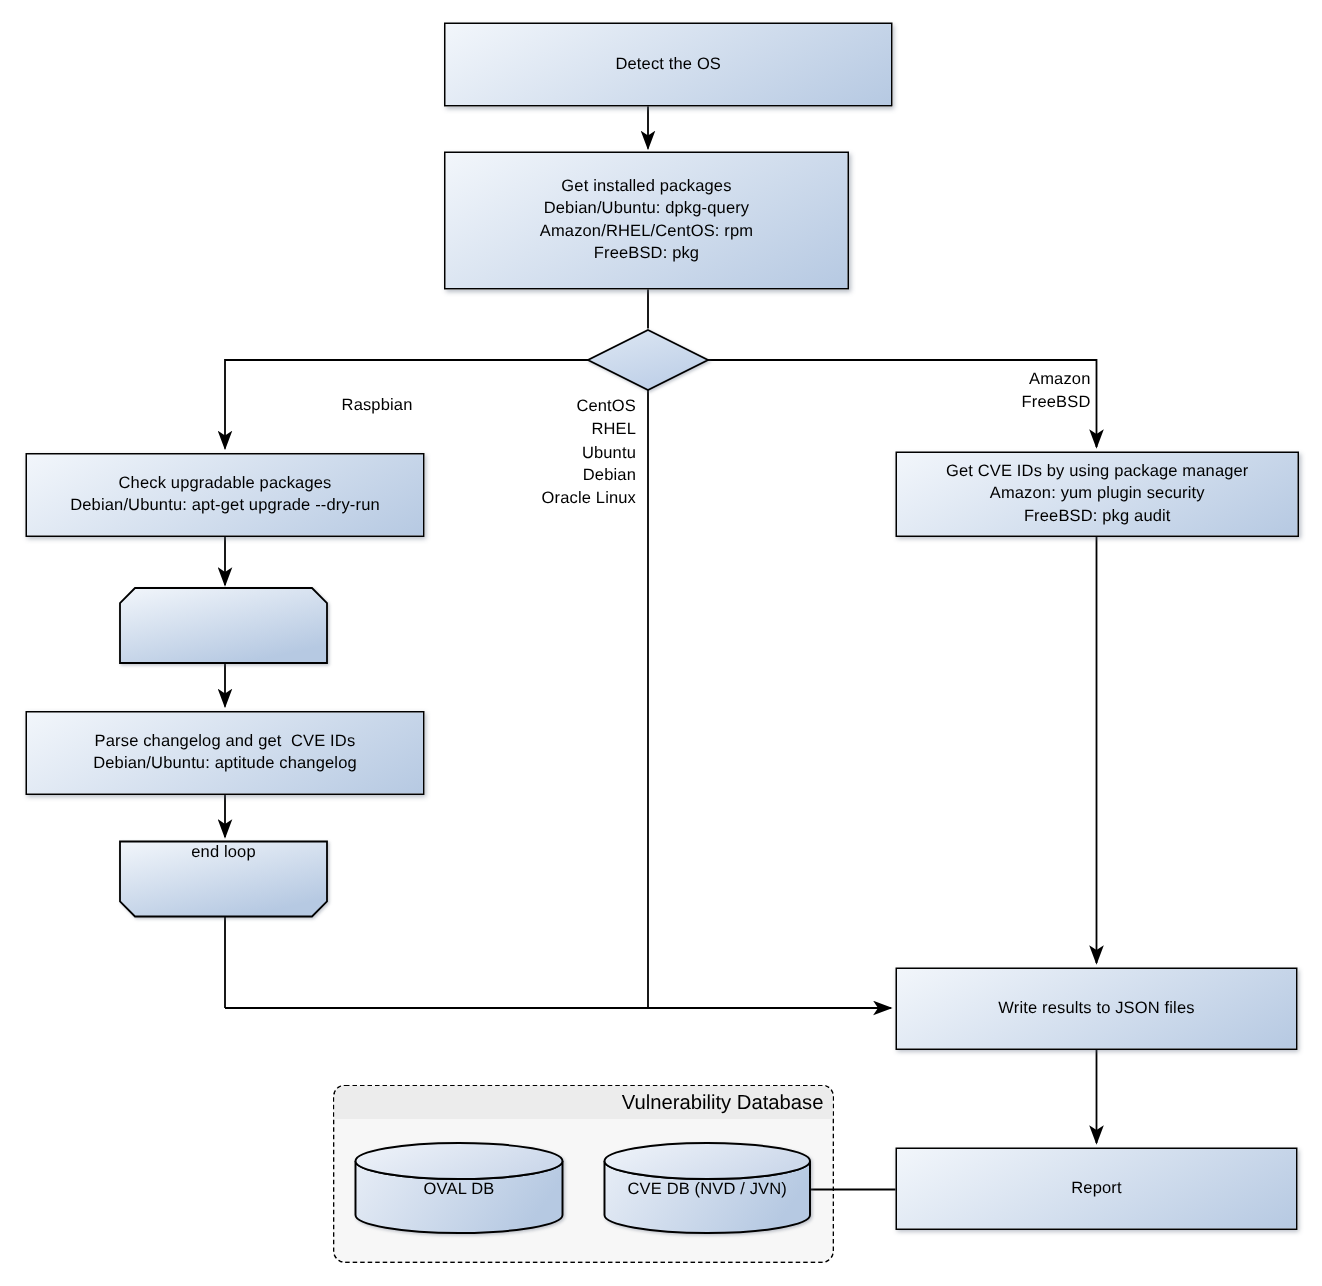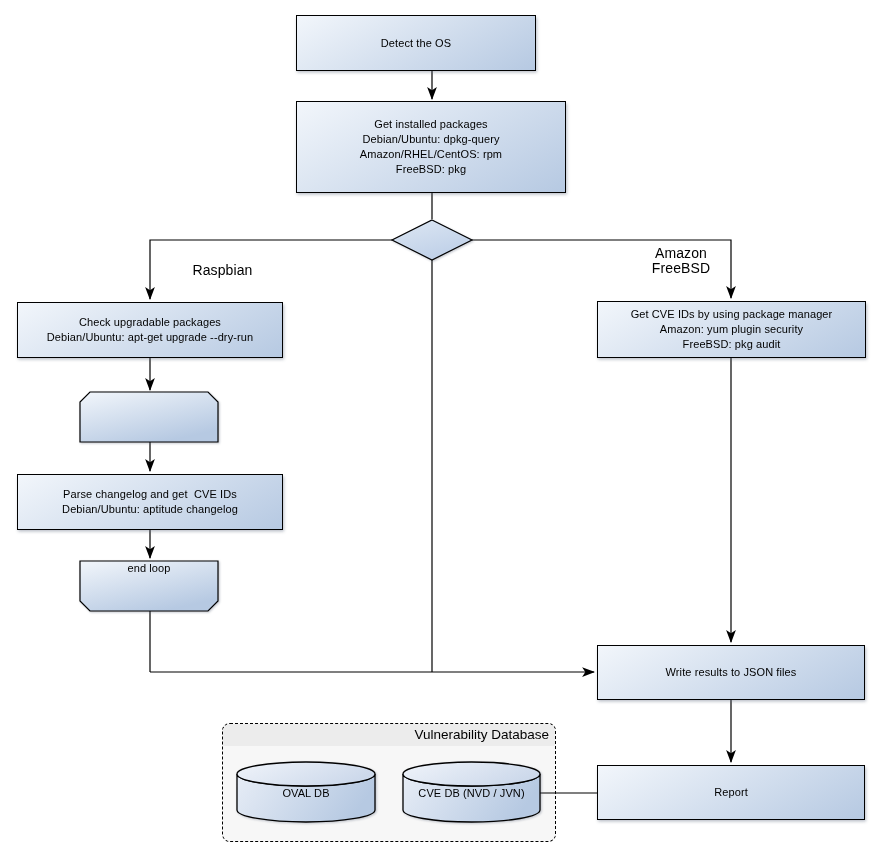--- a/index.html
+++ b/index.html
@@ -32,22 +32,22 @@
     box-sizing:border-box;
   }
   .node-label,.overlay-label{
     font-size:11px;line-height:15px;letter-spacing:.1px;text-align:center;
     white-space:pre-wrap;color:var(--text);
   }
   .overlay-label{
     position:absolute;display:flex;align-items:center;justify-content:center;
   }
   .edge-label{
-    position:absolute;font-size:14px;line-height:15.3px;letter-spacing:.1px;
-    text-align:center;white-space:pre-wrap;color:var(--text);
+    position:absolute;font-size:11px;line-height:15.3px;letter-spacing:.1px;
+    text-align:right;white-space:pre-wrap;color:var(--text);
   }
   .vdb-container{
     position:absolute;left:222px;top:723px;width:334px;height:119px;
     background:var(--container-fill);
     border:1.3px dashed #000;border-radius:8px;box-sizing:border-box;
   }
   .vdb-header{
     height:22px;background:var(--container-header);
     border-radius:7px 7px 0 0;
     display:flex;justify-content:flex-end;
@@ -115,21 +115,21 @@
       <path d="M237,774 v36 a69,12 0 0 0 138,0 v-36 a69,12 0 0 1 -138,0 z" fill="url(#cylBodyGrad)" stroke="var(--node-border,#000)" stroke-width="1.3"></path>
       <ellipse cx="306" cy="774" rx="69" ry="12" fill="url(#cylTopGrad)" stroke="var(--node-border,#000)" stroke-width="1.3"></ellipse>
     </g>
 
     <g class="shape">
       <path d="M403,774 v36 a68.5,12 0 0 0 137,0 v-36 a68.5,12 0 0 1 -137,0 z" fill="url(#cylBodyGrad)" stroke="var(--node-border,#000)" stroke-width="1.3"></path>
       <ellipse cx="471.5" cy="774" rx="68.5" ry="12" fill="url(#cylTopGrad)" stroke="var(--node-border,#000)" stroke-width="1.3"></ellipse>
     </g>
   </svg>
 
-  <div class="node" style="left:296px;top:15px;width:240px;height:56px">
+  <div class="node" style="left:296px;top:15px;width:299px;height:56px">
     <span class="node-label">Detect the OS</span>
   </div>
 
   <div class="node" style="left:296px;top:101px;width:270px;height:92px">
     <span class="node-label">Get installed packages
 Debian/Ubuntu: dpkg-query
 Amazon/RHEL/CentOS: rpm
 FreeBSD: pkg</span>
   </div>
 
@@ -159,17 +159,22 @@
 
 
   <div class="overlay-label" style="left:80px;top:543px;width:138px;height:50px">end loop</div>
 
   <div class="overlay-label" style="left:237px;top:779px;width:138px;height:28px">OVAL DB</div>
 
   <div class="overlay-label" style="left:403px;top:779px;width:137px;height:28px">CVE DB (NVD / JVN)</div>
 
   <div class="edge-label" style="left:170px;top:263px;width:105px">Raspbian</div>
 
+  <div class="edge-label" style="left:324px;top:264px;width:100px">CentOS
+RHEL
+Ubuntu
+Debian
+Oracle Linux</div>
 
   <div class="edge-label" style="left:635px;top:246px;width:92px">Amazon
 FreeBSD</div>
 
 </div>
 
 </body></html>

